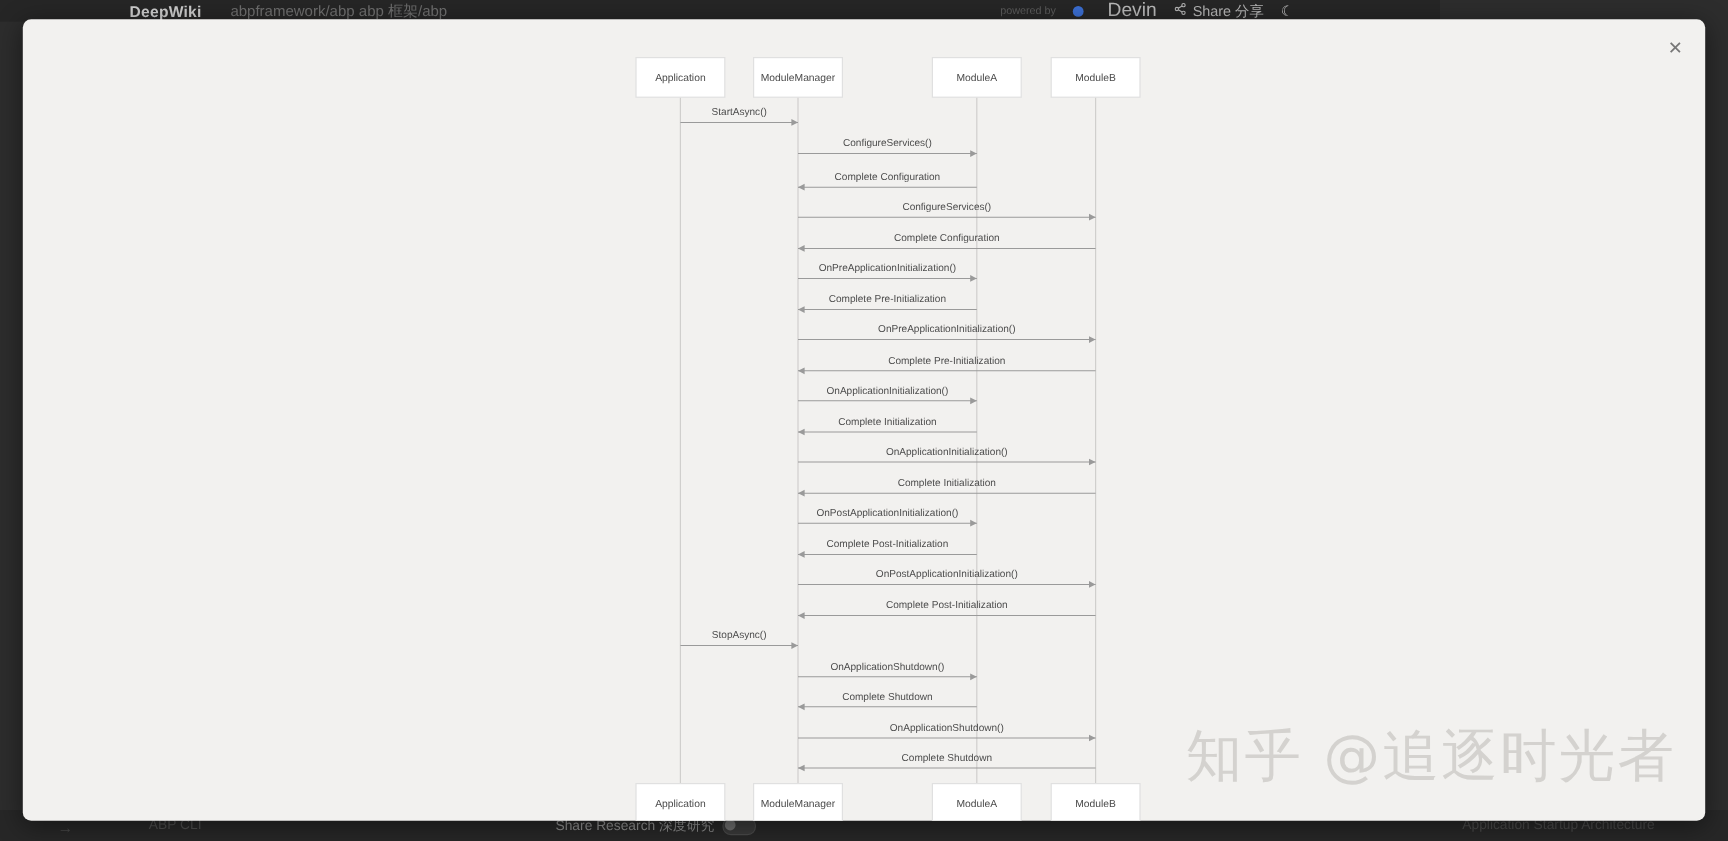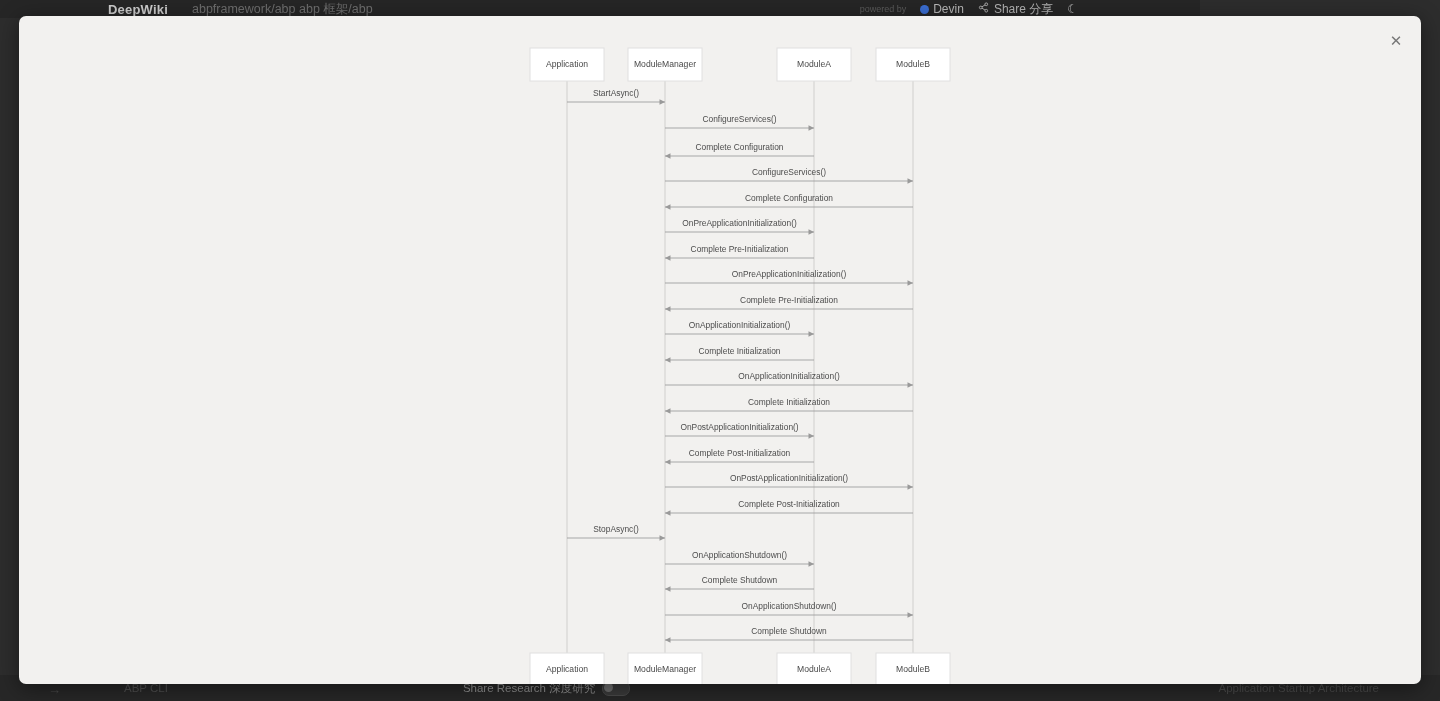--- a/index.html
+++ b/index.html
@@ -14,21 +14,21 @@
   #bg-header{
     position:absolute;left:0;top:0;width:1200px;height:18px;
     background:#262626;display:flex;align-items:center;
   }
   #bg-header .brand{
     margin-left:108px;font-size:13px;font-weight:bold;color:#cfcfcf;letter-spacing:.2px;
   }
   #bg-header .repo{margin-left:24px;font-size:12.5px;color:#6f6f6f;}
   #bg-header .right{margin-left:auto;display:flex;align-items:center;gap:14px;margin-right:122px;}
   #bg-header .powered{font-size:9px;color:#5c5c5c;padding-left:48px;}
-  #bg-header .devin{display:flex;align-items:center;gap:4px;font-size:12px;color:#b9b9b9;}
+  #bg-header .devin{display:flex;align-items:center;gap:20px;font-size:16px;color:#b9b9b9;}
   #bg-header .devin .dot{
     width:9px;height:9px;border-radius:50%;
     background:#3b6fd4;display:inline-block;
   }
   #bg-header .share{display:flex;align-items:center;gap:5px;font-size:12px;color:#b5b5b5;}
   #bg-header .moon{font-size:12px;color:#c9c9c9;}
 
   #bg-footer{
     position:absolute;left:0;bottom:0;width:1440px;height:26px;
     background:#272727;display:flex;align-items:center;
@@ -279,13 +279,14 @@
             <text x="795" y="654" class="plabel">ModuleA</text>
           </g>
           <g>
             <rect x="857" y="637" width="74" height="33" class="pbox"></rect>
             <text x="894" y="654" class="plabel">ModuleB</text>
           </g>
         </g>
     </svg>
   </div>
 
+  <div id="watermark">知乎 @追逐时光者</div>
 </div>
 
 </body></html>

